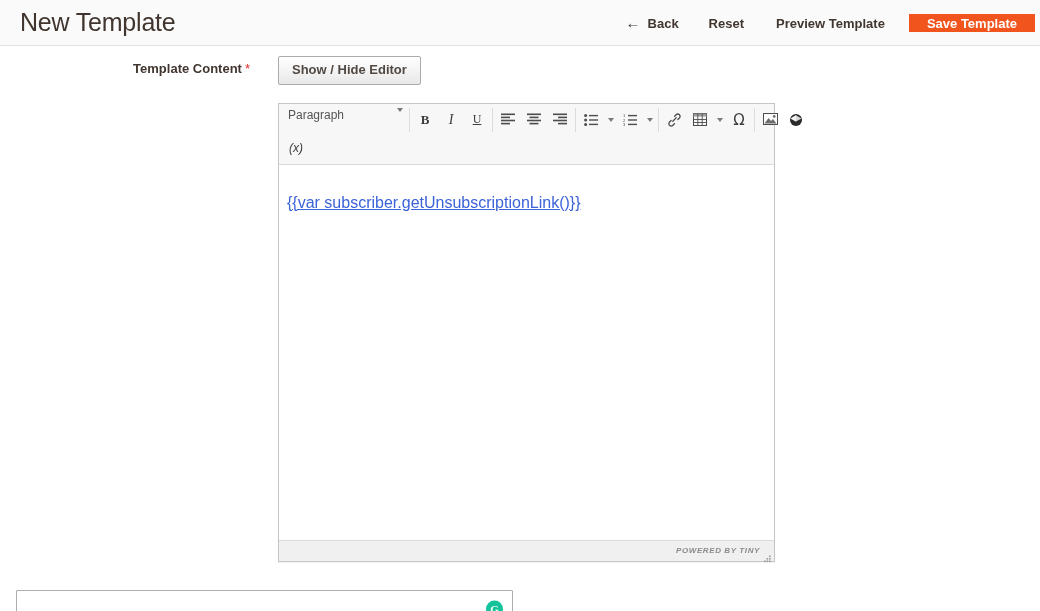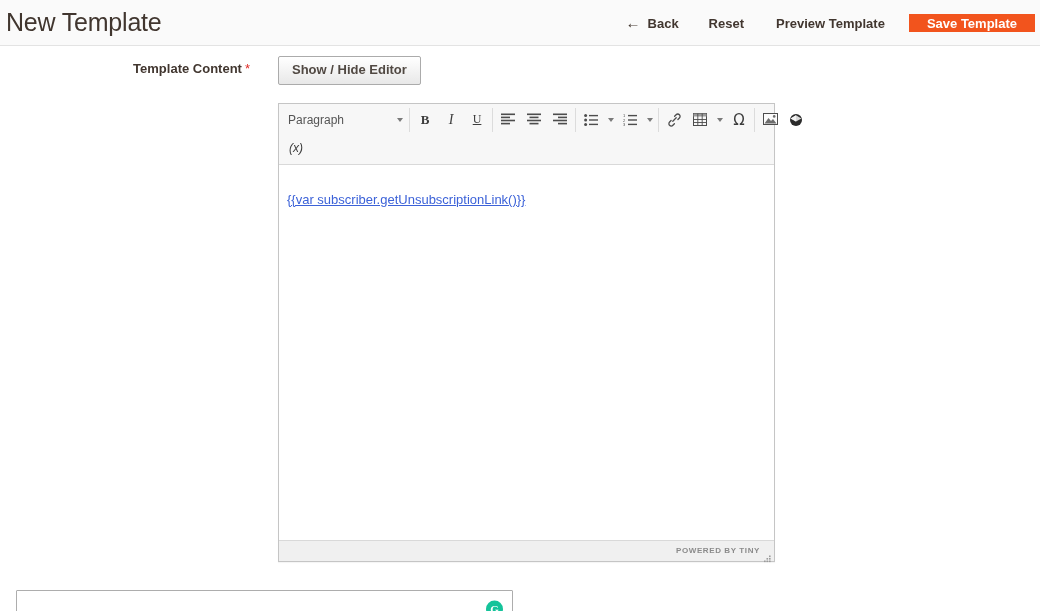--- a/index.html
+++ b/index.html
@@ -18,21 +18,21 @@
     background: #fafafa;
     border-bottom: 1px solid #e3e3e3;
     display: flex;
     align-items: center;
   }
   .page-title {
     font-size: 25px;
     font-weight: 400;
     color: #41362f;
     letter-spacing: -0.2px;
-    margin-left: 6px;
+    margin-left: 20px;
     line-height: 1;
     white-space: nowrap;
   }
   .header-actions {
     position: absolute;
     right: 0; top: 0;
     height: 46px;
     display: flex;
     align-items: center;
   }
@@ -150,21 +150,20 @@
     align-items: center;
     justify-content: center;
     cursor: pointer;
     color: #59595b;
     font-size: 13px;
     border-radius: 2px;
   }
   .tb-btn svg { display: block; }
   .tb-select {
     display: flex;
-    align-items: center;
     justify-content: space-between;
     min-width: 80px;
     height: 24px;
     padding: 0 4px 0 5px;
     font-size: 12px;
     color: #555555;
     cursor: pointer;
     border-radius: 2px;
     gap: 47px;
   }
@@ -203,40 +202,41 @@
     margin: 0 0 10px 0;
     font-family: "Liberation Sans", sans-serif;
     font-size: 12px;
     color: #222222;
     line-height: 1.45;
   }
   .tiny-content p.linkline { margin-top: 14px; }
   .tiny-content a {
     color: #3c62d8;
     text-decoration: underline;
-    font-size: 13px;
+    font-size: 16px;
   }
 
   .tiny-statusbar {
     height: 21px;
     background: #f0f0f0;
     border-top: 1px solid #d9d9d9;
     display: flex;
     align-items: center;
     justify-content: flex-end;
     padding-right: 4px;
     position: relative;
   }
   .powered-by {
     font-size: 8px;
     letter-spacing: 0.6px;
     color: #8b8b8b;
     font-weight: bold;
     padding-right: 10px;
     text-transform: uppercase;
+    font-style: italic;
   }
   .resize-grip {
     position: absolute;
     right: 2px; bottom: 1px;
     width: 10px; height: 10px;
     cursor: nwse-resize;
   }
 
   
   .styles-row { margin-top: 28px; }

